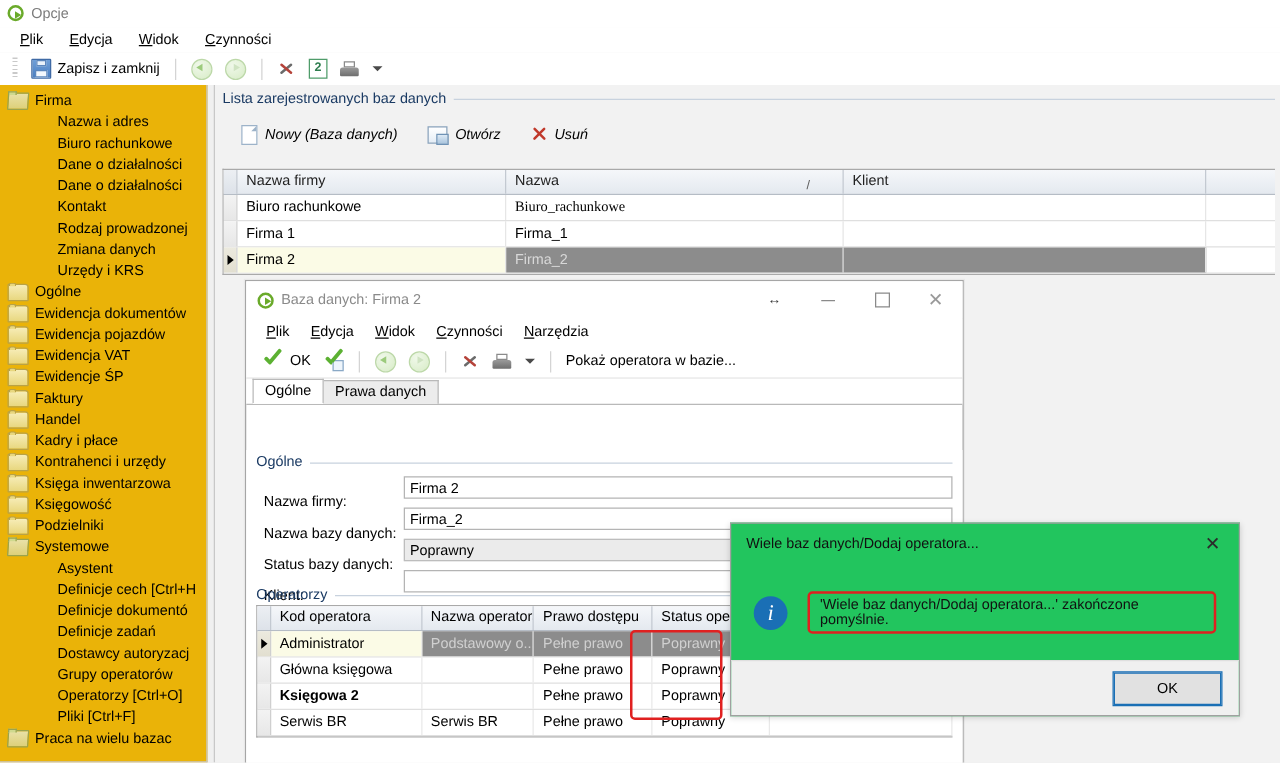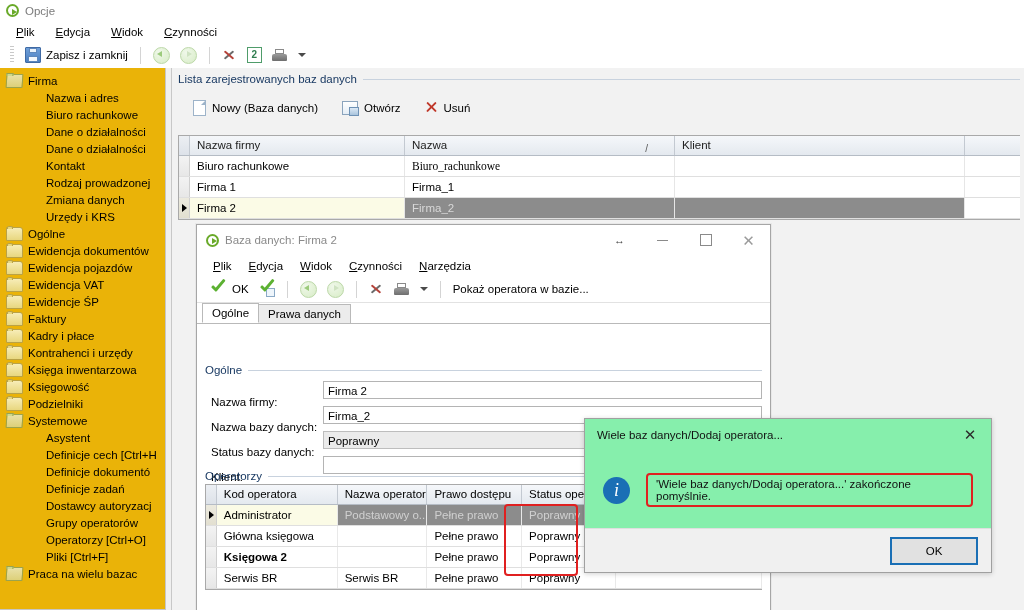--- a/index.html
+++ b/index.html
@@ -65,21 +65,21 @@
   .node-lbl{font-size:11.5px;color:#000;}
   .splitter{width:5px;background:#f0f0f0;border-right:1px solid #c8c8c8;}
 
   
   .rightpane{flex:1;background:#f2f2f2;position:relative;overflow:hidden;}
   .group{position:absolute;left:6px;right:4px;top:5px;}
   .group-cap{display:flex;align-items:center;gap:6px;color:#1a3a63;font-size:11.5px;}
   .group-cap .line{flex:1;height:1px;background:#c8d2de;}
 
   .listtb{display:flex;align-items:center;height:27px;padding-left:10px;gap:14px;margin-top:9px;}
-  .listtb .tb-btn{gap:6px;}
+  .listtb .tb-btn{gap:6px;font-style:italic;}
   .ico-doc{width:11px;height:14px;background:#fff;border:1px solid #9db3c9;position:relative;}
   .ico-doc:after{content:"";position:absolute;right:0;top:0;border-left:4px solid transparent;border-bottom:4px solid #9db3c9;}
   .ico-open{width:14px;height:12px;background:linear-gradient(#ffffff,#e4edf6);border:1px solid #8ba4bd;position:relative;}
   .ico-open:after{content:"";position:absolute;right:-2px;bottom:-2px;width:8px;height:7px;background:linear-gradient(#dce9f5,#a9c4dd);border:1px solid #6f92b5;}
   .ico-x{width:13px;height:13px;}
   .ico-x b,.ico-x i{position:absolute;left:0;top:5px;width:13px;height:2.2px;background:#c0392b;border-radius:1px;}
   .ico-x b{transform:rotate(45deg);}
   .ico-x i{transform:rotate(-45deg);}
 
   
@@ -139,21 +139,21 @@
   .ogrid .row .cell{border-right:1px solid #e9e9e9;padding-left:7px;line-height:20px;font-size:11.5px;box-sizing:border-box;white-space:nowrap;overflow:hidden;}
   .ogrid .row .ind{width:11px;padding:0;background:linear-gradient(#f3f3f3,#e7e7e7);border-right:1px solid #cfcfcf;position:relative;}
   .ogrid .row.sel .ind{background:linear-gradient(#eceade,#e2dfd0);}
   .ogrid .row.sel .ind:after{content:"";position:absolute;left:3px;top:6px;border-left:5px solid #000;border-top:4px solid transparent;border-bottom:4px solid transparent;}
   .ogrid .row.sel .c1{background:#fbfbe6;}
   .ogrid .row.sel .cg{background:#8c8c8c;color:#d0d0d0;}
 
   .redbox{position:absolute;border:2px solid #e02020;border-radius:4px;pointer-events:none;z-index:40;}
 
   
-  .msgbox{position:absolute;left:584px;top:418px;width:406px;height:153px;background:#86efac;border:1px solid #a0a0a0;
+  .msgbox{position:absolute;left:584px;top:418px;width:406px;height:153px;background:#22c55e;border:1px solid #a0a0a0;
           box-shadow:0 1px 5px rgba(0,0,0,.18);z-index:60;}
   .msg-title{height:32px;display:flex;align-items:center;padding-left:12px;font-size:11.5px;color:#111;}
   .msg-close{margin-left:auto;width:42px;height:32px;display:flex;align-items:center;justify-content:center;color:#2b2b2b;font-size:15px;}
   .msg-content{height:78px;display:flex;align-items:center;padding:0 18px;}
   .info-ico{width:27px;height:27px;border-radius:50%;background:#1a6fb5;color:#fff;font-size:18px;
             font-family:"Liberation Serif",serif;font-style:italic;display:flex;align-items:center;justify-content:center;flex:none;}
   .msg-text{margin-left:16px;font-size:11.5px;color:#111;border:2px solid #e02020;border-radius:4px;padding:3px 8px;}
   .msg-foot{position:absolute;left:0;right:0;bottom:0;height:43px;background:#f0f0f0;border-top:1px solid #dfdfdf;display:flex;align-items:center;justify-content:flex-end;padding-right:14px;}
   .okbtn{width:84px;height:24px;background:#e1e1e1;border:1px solid #1a6fb5;outline:1px solid #1a6fb5;font-size:11.5px;display:flex;align-items:center;justify-content:center;color:#000;}
 </style>
@@ -261,20 +261,24 @@
           <div class="node">
             <span class="fold closed"></span>
             <span class="node-lbl">Ewidencje ŚP</span>
           </div>
           <div class="node">
             <span class="fold closed"></span>
             <span class="node-lbl">Faktury</span>
           </div>
           <div class="node">
             <span class="fold closed"></span>
+            <span class="node-lbl">Handel</span>
+          </div>
+          <div class="node">
+            <span class="fold closed"></span>
             <span class="node-lbl">Kadry i płace</span>
           </div>
           <div class="node">
             <span class="fold closed"></span>
             <span class="node-lbl">Kontrahenci i urzędy</span>
           </div>
           <div class="node">
             <span class="fold closed"></span>
             <span class="node-lbl">Księga inwentarzowa</span>
           </div>

